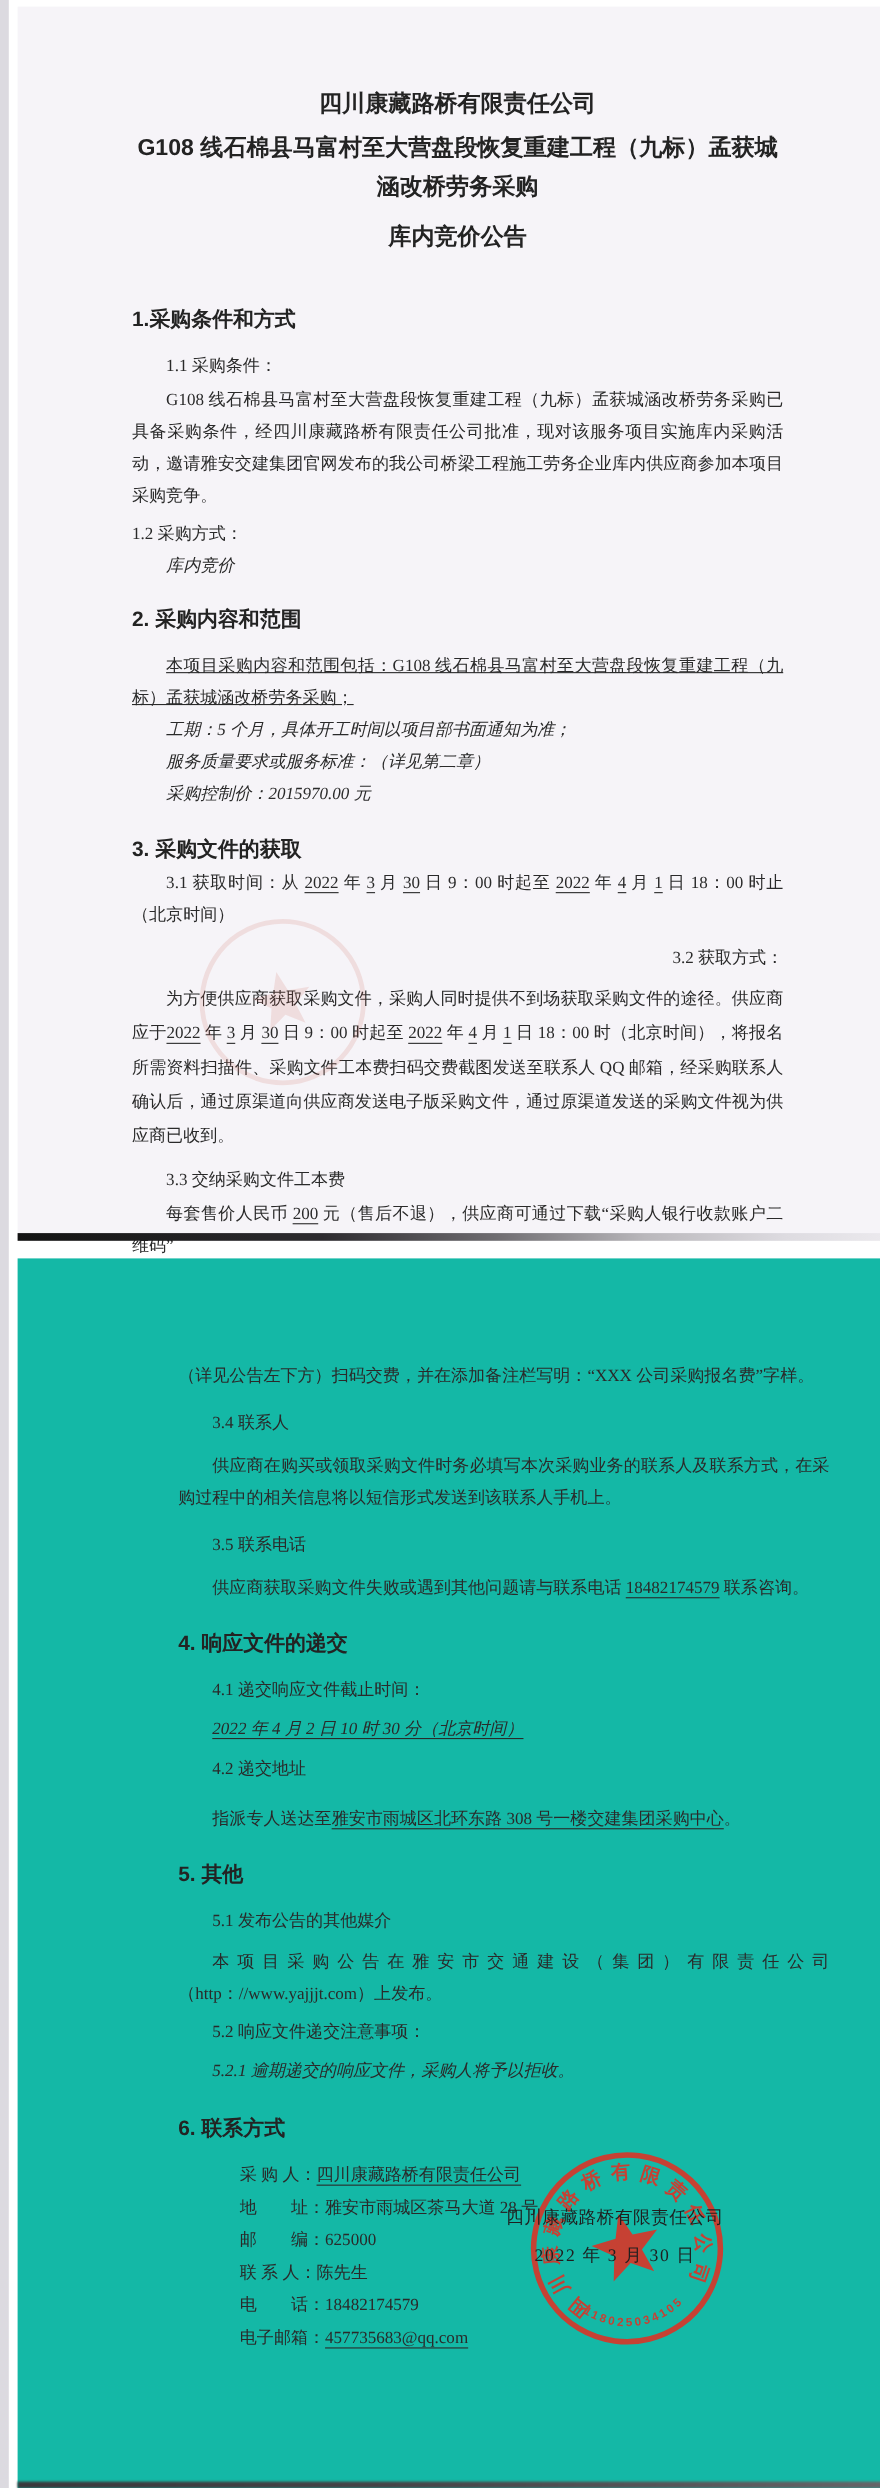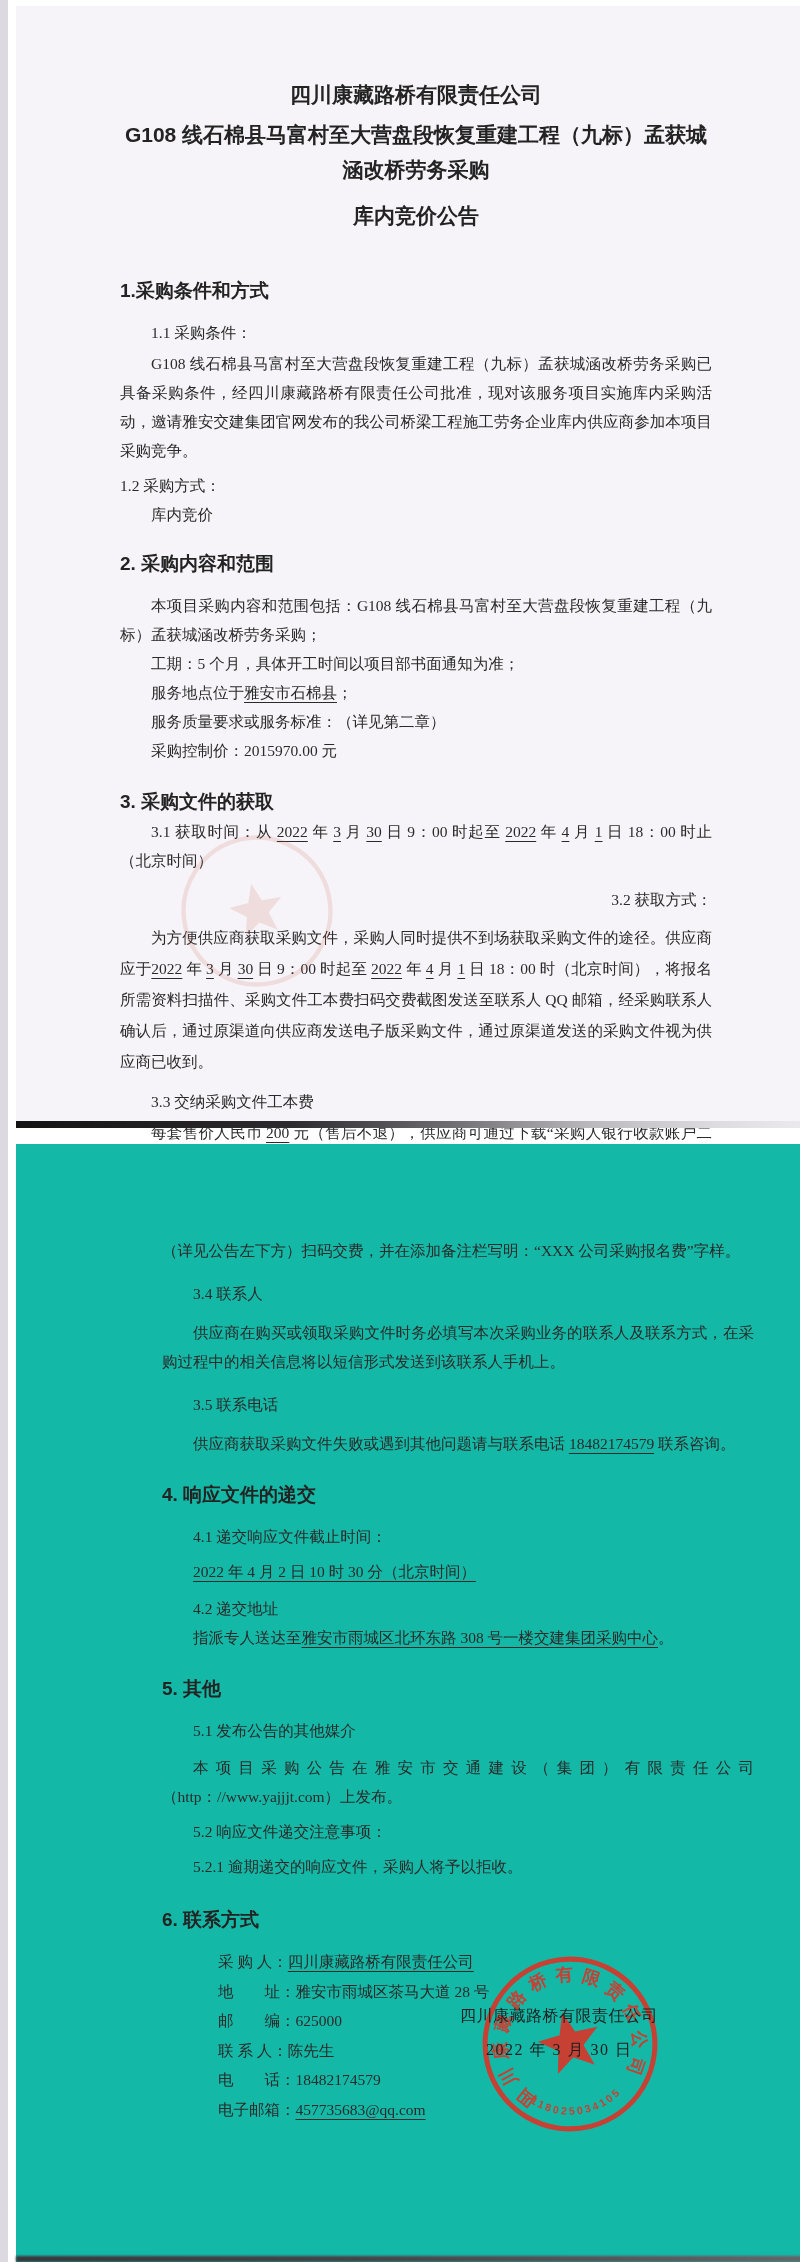--- a/index.html
+++ b/index.html
@@ -18,21 +18,21 @@
     filter:blur(.8px);}
   .doc-title{font-family:"Liberation Sans","DejaVu Sans",sans-serif;font-weight:700;
     font-size:21px;line-height:33px;text-align:center;color:#232323;}
   .doc-title-project{max-width:600px;margin:6px auto 0;line-height:35px;}
   .doc-title-notice{margin-top:12px;}
   .sec{font-family:"Liberation Sans","DejaVu Sans",sans-serif;font-weight:700;
     font-size:19px;line-height:26px;margin:40px 0 0 0;color:#232323;}
   .sub{font-size:15.5px;line-height:29px;margin-top:14px;text-indent:2em;}
   .para{font-size:15.5px;line-height:29px;margin:2px 0 0 0;text-indent:2em;text-align:justify;}
   .para.loose{line-height:31px;margin-top:8px;}
-  .line{font-size:15.5px;line-height:29px;}
+  .line{font-size:15.5px;line-height:29px;font-style:italic;}
   .indent1{padding-left:2em;}
   .u{text-decoration:underline;text-underline-offset:4px;}
   .contact-row{font-size:15.5px;line-height:29.5px;padding-left:2em;}
   .contact-label{display:inline-block;margin-left:25px;}
   .sign-company{position:absolute;left:444px;top:862px;font-size:16px;letter-spacing:.5px;color:#1f1f1f;z-index:3;}
   .sign-date{position:absolute;left:470px;top:896px;font-size:16px;letter-spacing:1.5px;color:#1f1f1f;z-index:3;}
   .seal{position:absolute;left:458px;top:804px;width:192px;height:192px;transform:rotate(-14deg);opacity:.92;z-index:2;}
   .seal-ghost{position:absolute;left:158px;top:822px;width:166px;height:166px;
     transform:scaleX(-1) rotate(12deg);opacity:.14;z-index:1;}
   .seal text{font-family:"Liberation Sans","DejaVu Sans",sans-serif;font-weight:700;}
@@ -49,23 +49,22 @@
       <div class="doc-title doc-title-project">G108 线石棉县马富村至大营盘段恢复重建工程（九标）孟获城涵改桥劳务采购</div>
       <div class="doc-title doc-title-notice">库内竞价公告</div>
 
       <h2 class="sec" style="margin-top:46px;">1.采购条件和方式</h2>
       <div class="sub">1.1 采购条件：</div>
       <p class="para">G108 线石棉县马富村至大营盘段恢复重建工程（九标）孟获城涵改桥劳务采购已具备采购条件，经四川康藏路桥有限责任公司批准，现对该服务项目实施库内采购活动，邀请雅安交建集团官网发布的我公司桥梁工程施工劳务企业库内供应商参加本项目采购竞争。</p>
       <div class="sub" style="text-indent:0;margin-top:6px;">1.2 采购方式：</div>
       <div class="line indent1">库内竞价</div>
 
       <h2 class="sec" style="margin-top:22px;">2. 采购内容和范围</h2>
-      <p class="para" style="margin-top:14px;">本项目采购内容和范围包括：G108 线石棉县马富村至大营盘段恢复重建工程（九标）孟获城涵改桥劳务采购；</p>
+      <p class="para" style="margin-top:14px;text-decoration:underline;">本项目采购内容和范围包括：G108 线石棉县马富村至大营盘段恢复重建工程（九标）孟获城涵改桥劳务采购；</p>
       <div class="line indent1">工期：5 个月，具体开工时间以项目部书面通知为准；</div>
-      <div class="line indent1"><span>服务地点位于</span><span class="u">雅安市石棉县</span><span>；</span></div>
       <div class="line indent1">服务质量要求或服务标准：（详见第二章）</div>
       <div class="line indent1">采购控制价：2015970.00 元</div>
 
       <h2 class="sec" style="margin-top:24px;">3. 采购文件的获取</h2>
       <p class="para" style=""><span>3.1 获取时间：从 </span><span class="u">2022</span><span> 年 </span><span class="u">3</span><span> 月 </span><span class="u">30</span><span> 日 9：00 时起至 </span><span class="u">2022</span><span> 年 </span><span class="u">4</span><span> 月 </span><span class="u">1</span><span> 日 18：00 时止（北京时间）</span></p>
       <div class="sub" style="margin-top:10px;text-align:right;">3.2 获取方式：</div>
       <p class="para loose"><span>为方便供应商获取采购文件，采购人同时提供不到场获取采购文件的途径。供应商应于</span><span class="u">2022</span><span> 年 </span><span class="u">3</span><span> 月 </span><span class="u">30</span><span> 日 9：00 时起至 </span><span class="u">2022</span><span> 年 </span><span class="u">4</span><span> 月 </span><span class="u">1</span><span> 日 18：00 时（北京时间），将报名所需资料扫描件、采购文件工本费扫码交费截图发送至联系人 QQ 邮箱，经采购联系人确认后，通过原渠道向供应商发送电子版采购文件，通过原渠道发送的采购文件视为供应商已收到。</span></p>
       <div class="sub" style="margin-top:10px;">3.3 交纳采购文件工本费</div>
       <p class="para"><span>每套售价人民币 </span><span class="u">200</span><span> 元（售后不退），供应商可通过下载“采购人银行收款账户二维码”</span></p>
     </div>
@@ -83,21 +82,21 @@
       <p class="para" style="text-indent:0;margin-top:0;">（详见公告左下方）扫码交费，并在添加备注栏写明：“XXX 公司采购报名费”字样。</p>
       <div class="sub">3.4 联系人</div>
       <p class="para" style="margin-top:10px;">供应商在购买或领取采购文件时务必填写本次采购业务的联系人及联系方式，在采购过程中的相关信息将以短信形式发送到该联系人手机上。</p>
       <div class="sub">3.5 联系电话</div>
       <p class="para" style="margin-top:10px;"><span>供应商获取采购文件失败或遇到其他问题请与联系电话 </span><span class="u">18482174579</span><span> 联系咨询。</span></p>
 
       <h2 class="sec" style="margin-top:24px;">4. 响应文件的递交</h2>
       <div class="sub">4.1 递交响应文件截止时间：</div>
       <div class="line indent1" style="margin-top:6px;"><span class="u">2022 年 4 月 2 日 10 时 30 分（北京时间）</span></div>
       <div class="sub" style="margin-top:8px;">4.2 递交地址</div>
-      <p class="para" style="margin-top:0;"><span>指派专人送达至</span><span class="u">雅安市雨城区北环东路 308 号一楼交建集团采购中心</span><span>。</span></p>
+      <p class="para" style="margin-top:16px;"><span>指派专人送达至</span><span class="u">雅安市雨城区北环东路 308 号一楼交建集团采购中心</span><span>。</span></p>
 
       <h2 class="sec" style="margin-top:24px;">5. 其他</h2>
       <div class="sub">5.1 发布公告的其他媒介</div>
       <p class="para" style="margin-top:8px;">本项目采购公告在雅安市交通建设（集团）有限责任公司（http：//www.yajjjt.com）上发布。</p>
       <div class="sub" style="margin-top:6px;">5.2 响应文件递交注意事项：</div>
       <div class="line indent1" style="margin-top:6px;">5.2.1 逾期递交的响应文件，采购人将予以拒收。</div>
 
       <h2 class="sec" style="margin-top:26px;">6. 联系方式</h2>
 
       <div style="margin-top:14px;">

